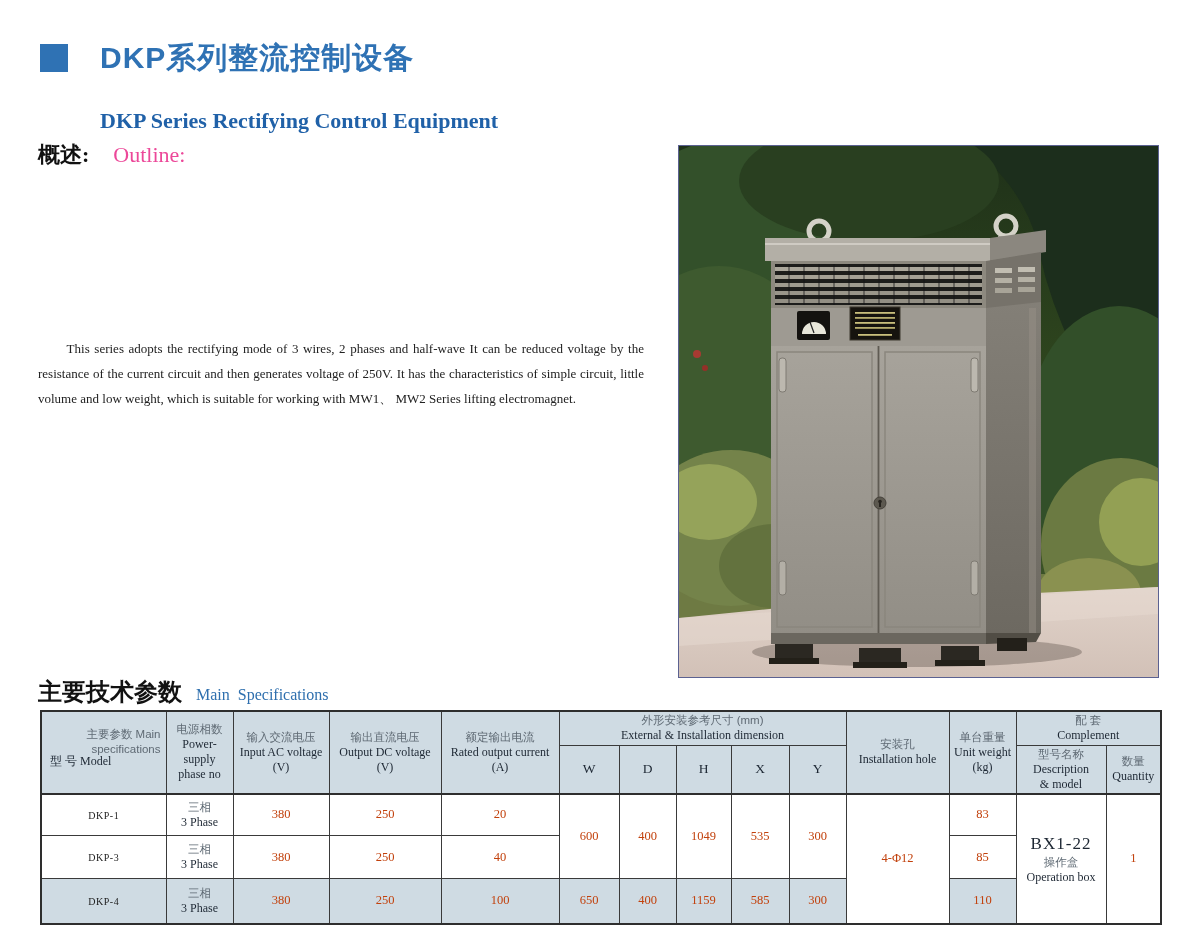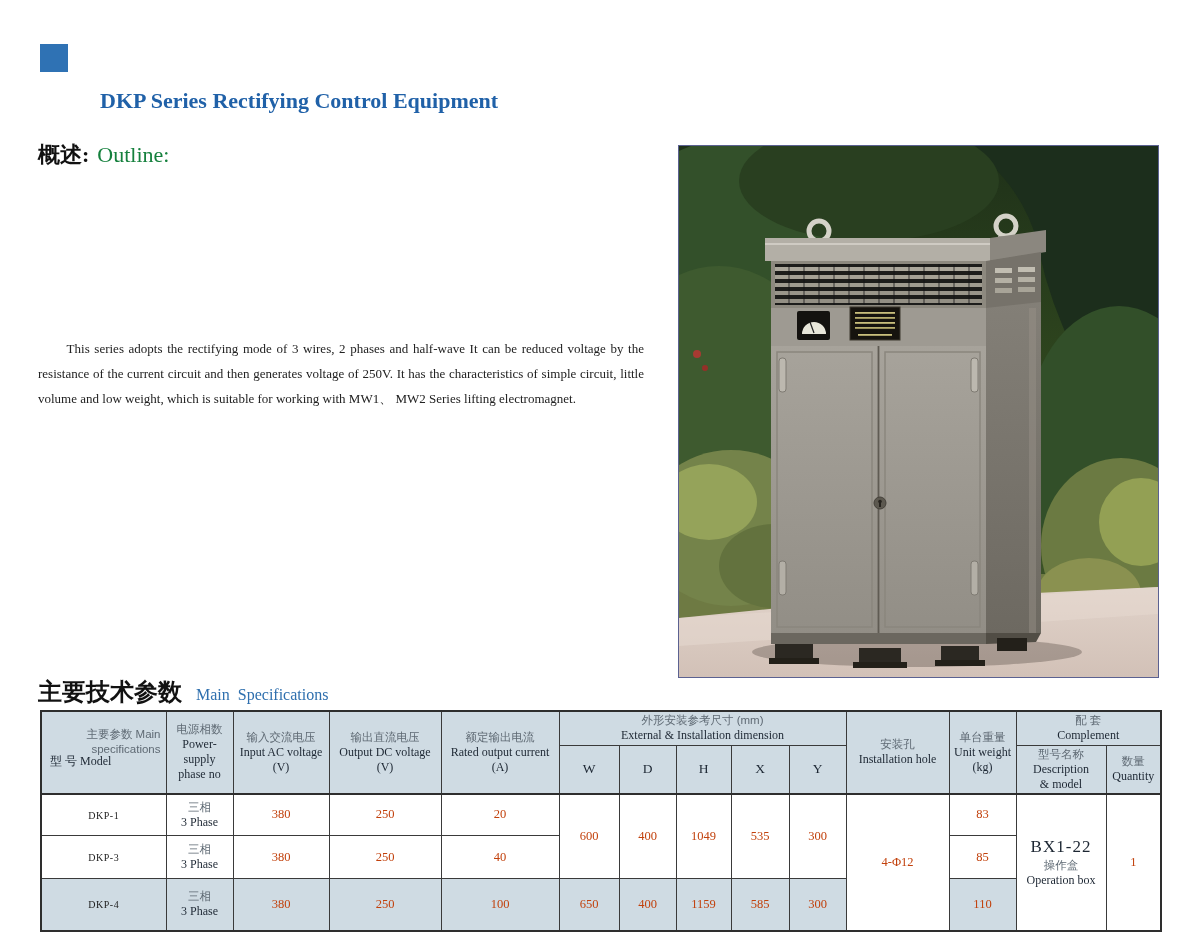--- a/index.html
+++ b/index.html
@@ -1,28 +1,28 @@
 <!DOCTYPE html>
 <html><head>
 <meta charset="utf-8">
 <style>
   html,body{margin:0;padding:0;background:#ffffff;}
   .page{
     position:relative;width:1200px;height:942px;background:#ffffff;overflow:hidden;
     font-family:"Liberation Sans",sans-serif;color:#1a1a1a;
   }
-  .serif{font-family:"Liberation Serif",serif;}
+  .serif{font-family:"Liberation Serif",serif;margin-top:20px;}
 
   
   .bullet{position:absolute;left:40px;top:44px;width:28px;height:28px;background:#2f72b4;}
   .title-cn{position:absolute;left:100px;top:38px;font-size:30px;font-weight:700;color:#2f72b4;letter-spacing:1px;}
   .title-en{position:absolute;left:100px;top:88px;font-size:22px;font-weight:700;color:#2061a8;font-family:"Liberation Serif",serif;}
   .outline-h{position:absolute;left:38px;top:140px;font-size:22px;font-family:"Liberation Serif",serif;}
   .outline-h .cn{font-weight:700;color:#111;}
-  .outline-h .en{color:#15803d;margin-left:8px;}
+  .outline-h .en{color:#ec4899;margin-left:24px;}
 
   .para-cn{
     position:absolute;left:38px;top:190px;width:604px;
     font-size:17.5px;line-height:31px;font-weight:700;color:#141414;
     text-indent:2em;text-align:justify;
   }
   .para-en{
     position:absolute;left:38px;top:336px;width:606px;
     font-family:"Liberation Serif",serif;font-size:13px;line-height:25px;color:#222;
     text-indent:2.2em;text-align:justify;
@@ -61,20 +61,21 @@
   }
   .corner .tr{position:absolute;top:15px;right:5px;text-align:right;}
   .corner .bl{position:absolute;bottom:24px;left:8px;text-align:left;}
 </style>
 </head>
 <body>
 
 <div class="page">
 
   <div class="bullet"></div>
+  <div class="title-cn">DKP系列整流控制设备</div>
   <div class="title-en serif">DKP Series Rectifying Control Equipment</div>
 
   <div class="outline-h">
     <span class="cn">概述:</span><span class="en">Outline:</span>
   </div>
 
   <div class="para-en">This series adopts the rectifying mode of 3 wires, 2 phases and half-wave  It can be reduced voltage by the resistance of the current circuit and then generates voltage of 250V. It has the characteristics of simple circuit, little volume and low weight, which is suitable for working with MW1、 MW2 Series lifting electromagnet.</div>
 
   <div class="photo">
     <svg width="479" height="531" viewBox="0 0 479 531">
@@ -334,21 +335,21 @@
         <td><span class="model-val">DKP-3</span></td>
         <td>
           <span class="hcn">三相</span>
           <span class="hen">3 Phase</span>
         </td>
         <td><span class="val">380</span></td>
         <td><span class="val">250</span></td>
         <td><span class="val">40</span></td>
         <td><span class="val">85</span></td>
       </tr>
-      <tr style="height:52px" class="shade">
+      <tr style="height:45px" class="shade">
         <td><span class="model-val">DKP-4</span></td>
         <td>
           <span class="hcn">三相</span>
           <span class="hen">3 Phase</span>
         </td>
         <td><span class="val">380</span></td>
         <td><span class="val">250</span></td>
         <td><span class="val">100</span></td>
         <td><span class="val">650</span></td>
         <td><span class="val">400</span></td>

